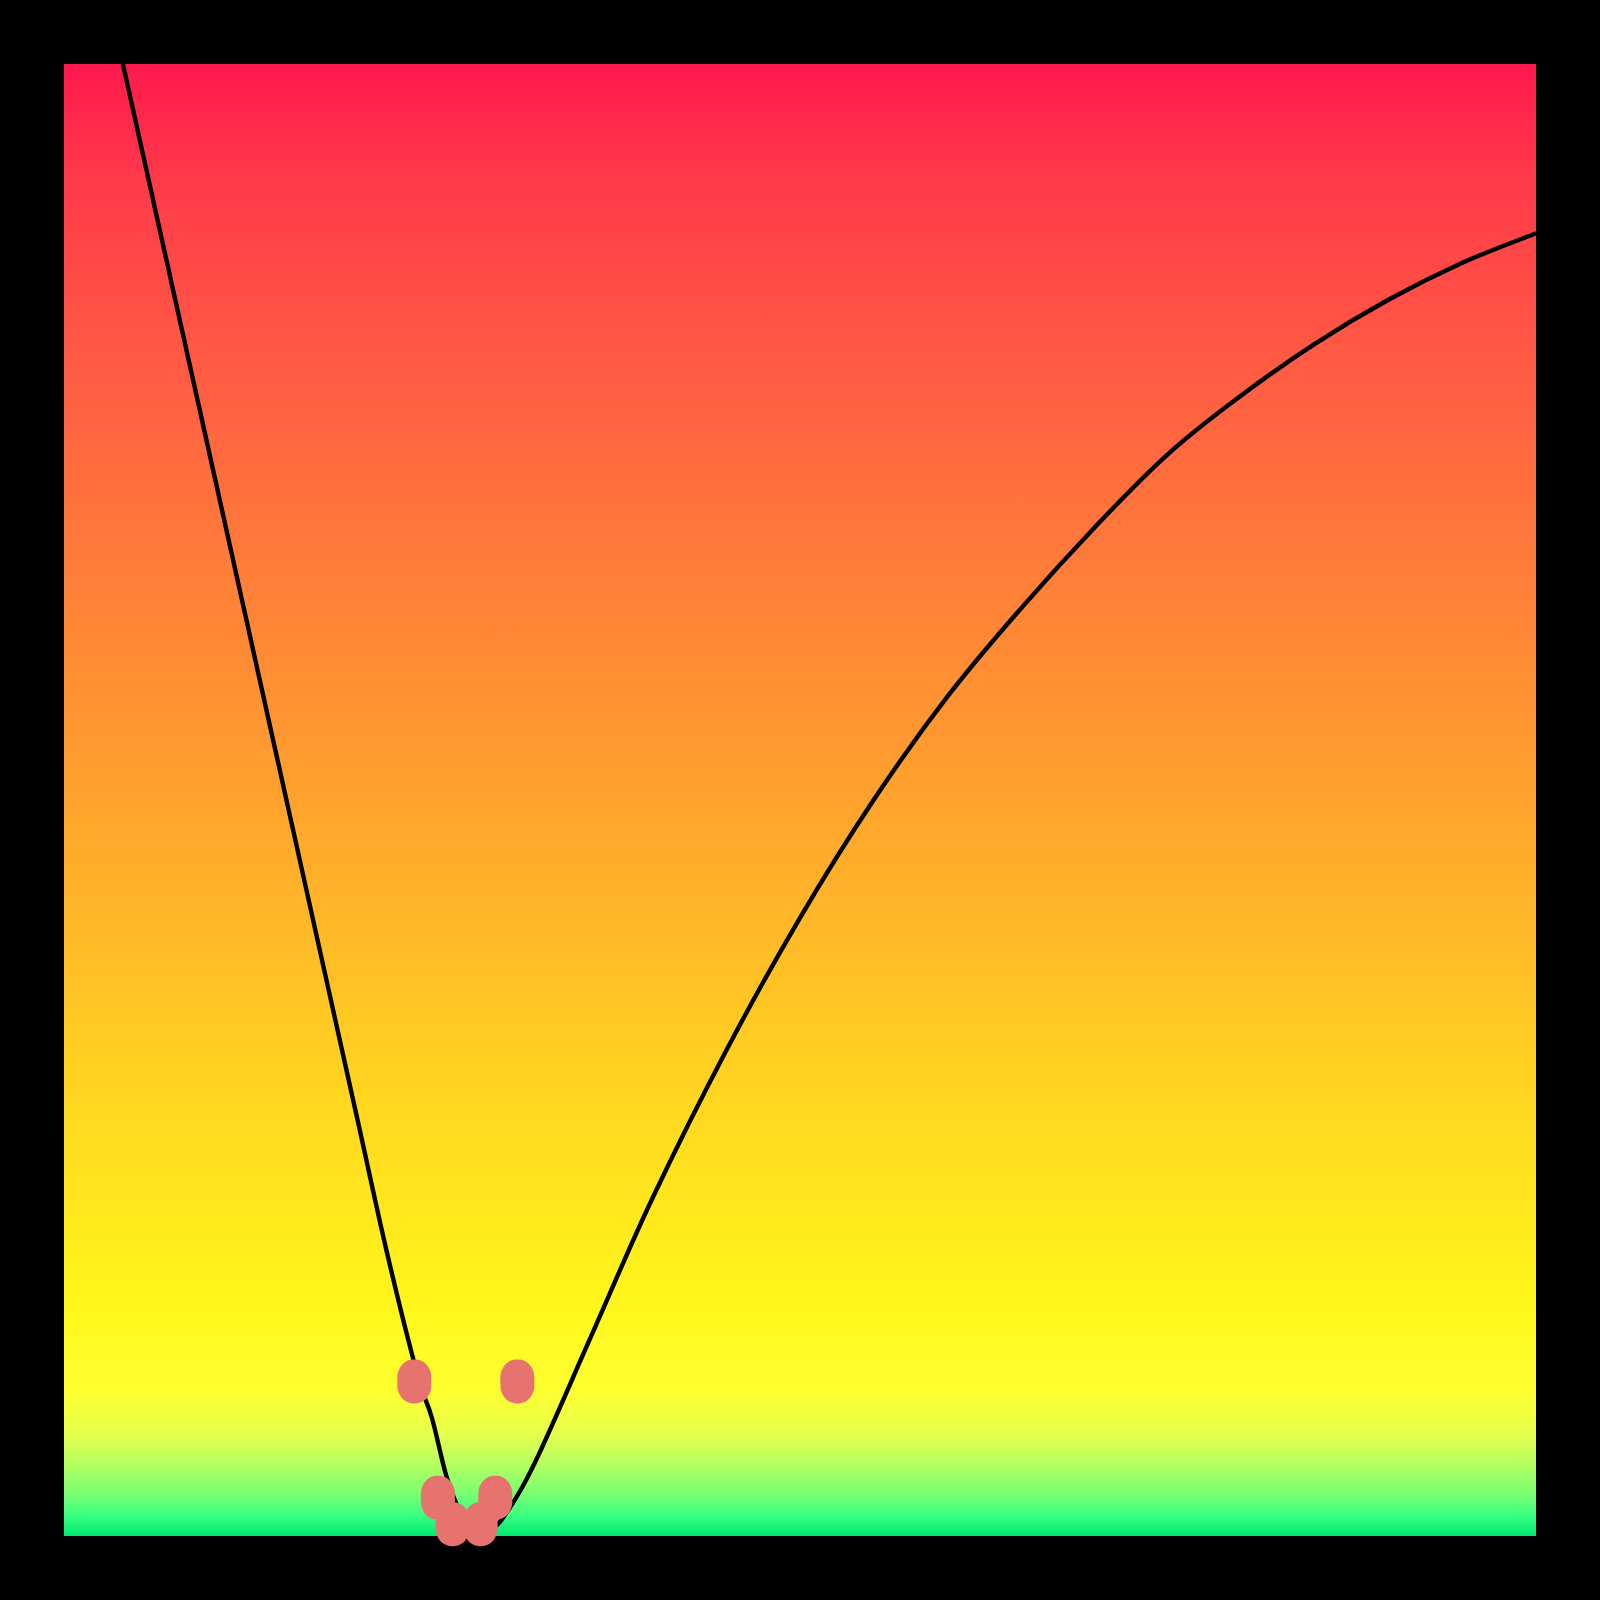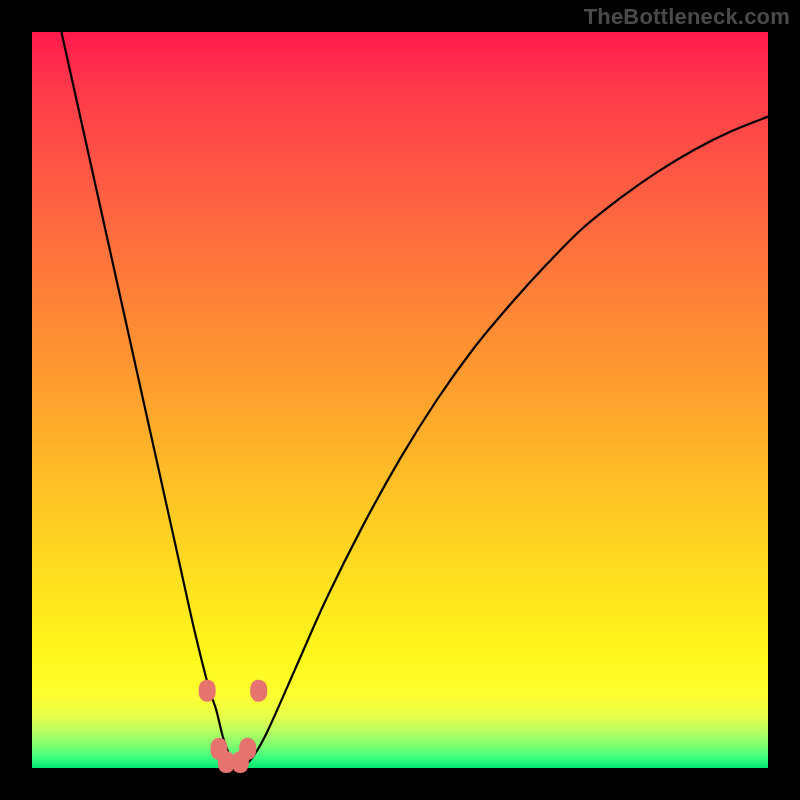--- a/index.html
+++ b/index.html
@@ -61,21 +61,20 @@
   }
   .marker {
     fill: #e6736e;
     stroke: none;
   }
 </style>
 </head>
 <body>
 
 <div class="frame">
-  <div class="watermark">TheBottleneck.com</div>
 
   <div class="plot-area">
     <svg class="curve" viewBox="0 0 736 736" preserveAspectRatio="none">
       <path id="curve-path" fill="none" stroke="#000000" stroke-width="2.2" d="M 29.44 0 C 34.739200000000004 23.846400000000003, 48.281600000000005 84.78720000000003, 58.88 132.48000000000002 C 69.4784 180.1728, 77.7216 217.2672, 88.32 264.96 C 98.91839999999999 312.65279999999996, 109.8112 361.6704, 117.76 397.44 C 125.70880000000001 433.2096, 127.18079999999999 439.8336, 132.48 463.68 C 137.7792 487.5264, 141.9008 506.07359999999994, 147.20000000000002 529.92 C 152.49920000000003 553.7664, 156.6208 573.6383999999999, 161.92 596.16 C 167.21919999999997 618.6816, 172.66559999999998 640.4671999999999, 176.64 655.04 C 180.6144 669.6128, 181.3504 667.8464, 184 677.12 C 186.6496 686.3936, 188.71040000000002 697.9487999999999, 191.36 706.56 C 194.0096 715.1712, 196.07040000000003 720.3232, 198.72000000000003 724.96 C 201.36960000000002 729.5968, 203.43040000000002 730.9952000000001, 206.08 732.32 C 208.7296 733.6448, 210.7904 733.6448, 213.44 732.32 C 216.0896 730.9952000000001, 216.82559999999998 730.9216, 220.79999999999998 724.96 C 224.77439999999999 718.9984000000001, 227.5712 715.76, 235.52 699.2 C 243.46880000000002 682.6400000000001, 254.36159999999998 656.8064, 264.96 632.96 C 275.5584 609.1136, 282.4768 591.8912, 294.40000000000003 566.72 C 306.32320000000004 541.5488, 317.952 518.2912, 331.2 493.12 C 344.448 467.9488, 354.752 449.4016, 368 426.88 C 381.248 404.3584, 391.552 387.872, 404.8 368 C 418.048 348.128, 428.352 333.7024, 441.59999999999997 316.48 C 454.84799999999996 299.2576, 465.15200000000004 287.5552, 478.40000000000003 272.32 C 491.648 257.0848, 501.95199999999994 245.75039999999998, 515.1999999999999 231.83999999999997 C 528.448 217.92959999999997, 538.752 206.96319999999994, 552 195.03999999999996 C 565.248 183.11679999999998, 575.552 175.53600000000003, 588.8000000000001 165.60000000000002 C 602.0480000000001 155.66400000000002, 612.3520000000001 148.45119999999991, 625.6 139.83999999999992 C 638.848 131.22879999999992, 649.152 125.04639999999998, 662.4 117.75999999999999 C 675.6479999999999 110.4736, 685.9519999999999 105.32160000000002, 699.1999999999999 99.36000000000001 C 712.448 93.39840000000001, 729.376 87.2896, 736 84.63999999999999"></path>
       <g id="markers">
           <rect x="166.668" y="647.72" width="17" height="22" rx="8" ry="9" class="marker" fill="#e6736e"></rect>
           <rect x="218.188" y="647.72" width="17" height="22" rx="8" ry="9" class="marker" fill="#e6736e"></rect>
           <rect x="178.44400000000002" y="705.864" width="17" height="22" rx="8" ry="9" class="marker" fill="#e6736e"></rect>
           <rect x="207.148" y="705.864" width="17" height="22" rx="8" ry="9" class="marker" fill="#e6736e"></rect>
           <rect x="185.804" y="719.112" width="17" height="22" rx="8" ry="9" class="marker" fill="#e6736e"></rect>

